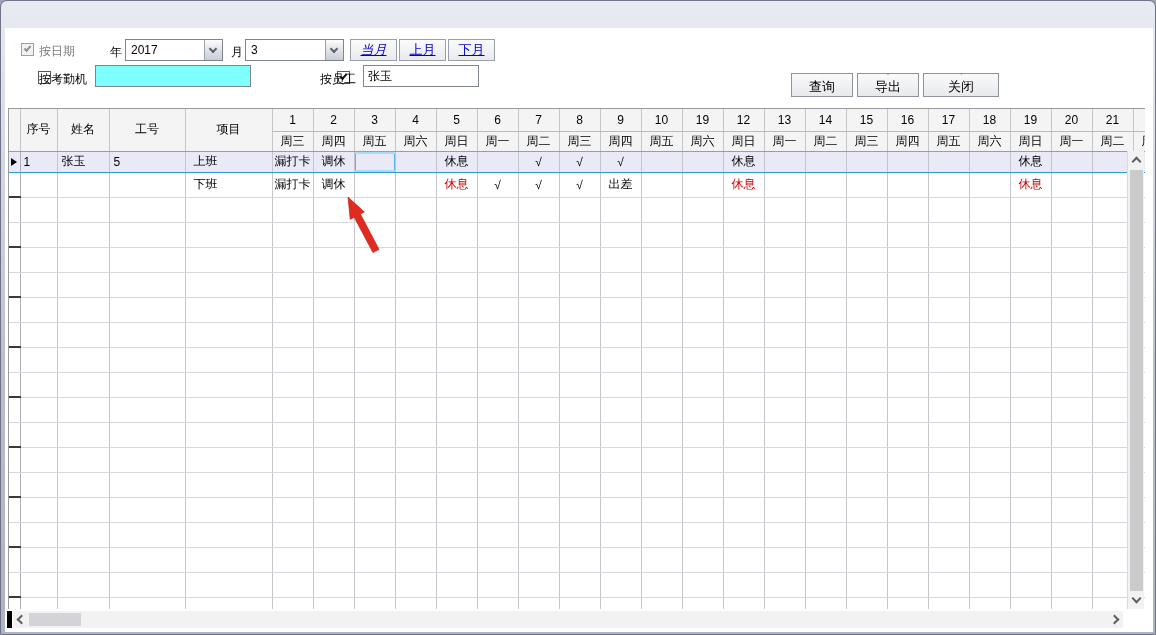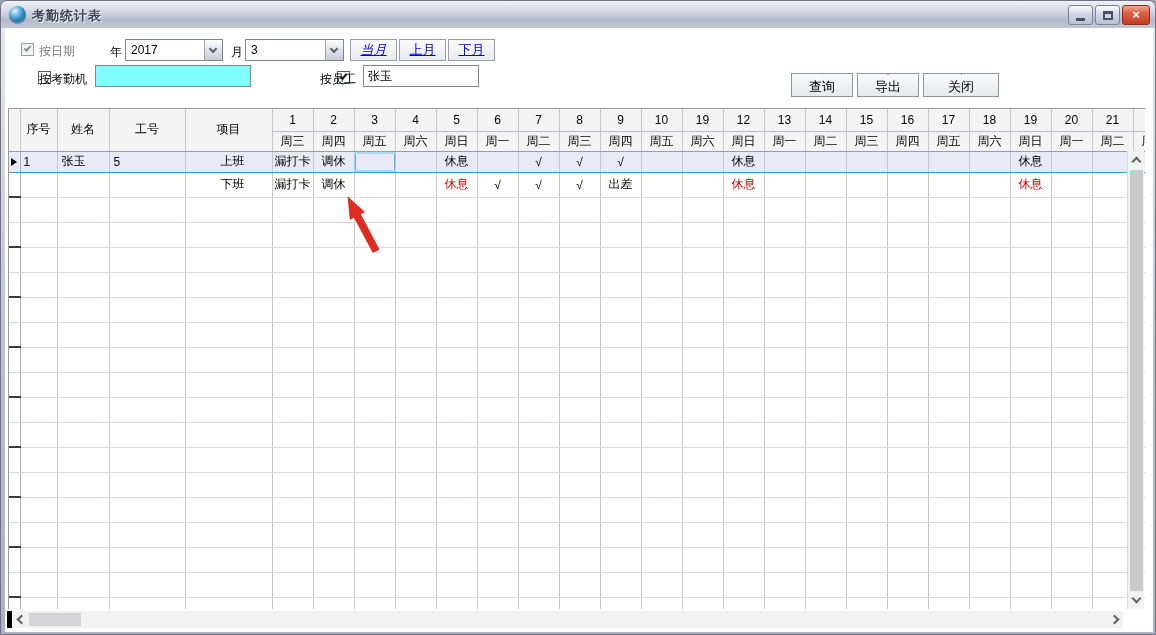--- a/index.html
+++ b/index.html
@@ -68,21 +68,21 @@
   .grid th, .grid td { border-right:1px solid #C4C6CC; border-bottom:1px solid #D6D8DE;
     font-size:12px; font-weight:normal; overflow:hidden; white-space:nowrap; padding:0; }
   .grid thead th { background:#F4F4F5; border-bottom:1px solid #B9BBC1; text-align:center; color:#000; }
   .grid thead tr.hrow1 th { height:22px; }
   .grid thead tr.hrow2 th { height:20px; border-bottom:1px solid #9A9DA4; }
   .grid th.fixedhead { border-bottom:1px solid #9A9DA4; }
   .grid td { height:25px; background:#fff; }
   .grid tr.row-sel td { background:#E9E9F8; border-bottom:1px solid #2E9BD8; height:21px; }
   .grid td.seltd { text-align:left; padding-left:3px; }
   .grid td.lefttd { text-align:left; padding-left:4px; }
-  .grid td.itemtd { text-align:center; padding-left:8px; }
+  .grid td.itemtd { text-align:left; padding-left:8px; }
   .grid td.daytd { text-align:center; }
   .grid td.red { color:#C80000; }
   .grid td.cursor-cell { background:#1E97E4;
     box-shadow:inset 0 2px 0 #A9DBF8, inset 0 -2px 0 #A9DBF8, inset 0 0 0 1px #55B2EE; }
   .grid td.selector { background:#fff; border-right:1px solid #AFAFB4; }
   .grid td.selector.tick { border-bottom:2px solid #3A3A3A; }
   .grid th.selector-head { background:#F4F4F5; }
   .row-marker { width:0; height:0; border-top:4px solid transparent; border-bottom:4px solid transparent;
     border-left:6px solid #000; margin-left:2px; }
 
@@ -100,27 +100,20 @@
   .corner-bar { position:absolute; left:6px; top:610px; width:5px; height:17px; background:#000; }
 
   .annotation { position:absolute; left:0; top:0; width:1156px; height:635px; pointer-events:none; }
 </style>
 </head>
 <body>
 
 <div class="window">
 
   
-  <div class="titlebar">
-    <div class="app-icon"></div>
-    <div class="title-text">考勤统计表</div>
-    <div class="winbtn btn-min"><span class="glyph-min"></span></div>
-    <div class="winbtn btn-max"><span class="glyph-max"></span></div>
-    <div class="winbtn btn-close"><span class="glyph-close">×</span></div>
-  </div>
 
   <div class="panel"></div>
 
   
   <span class="checkbox disabled abs" style="left:20px; top:41px;"><span class="tick"></span></span>
   <span class="lbl lbl-gray abs" style="left:38px; top:42px;">按日期</span>
   <span class="lbl abs" style="left:109px; top:43px;">年</span>
   <div class="combo abs" style="left:124px; top:38px; width:98px; height:22px;">
     <span class="val">2017</span>
     <span class="drop">

